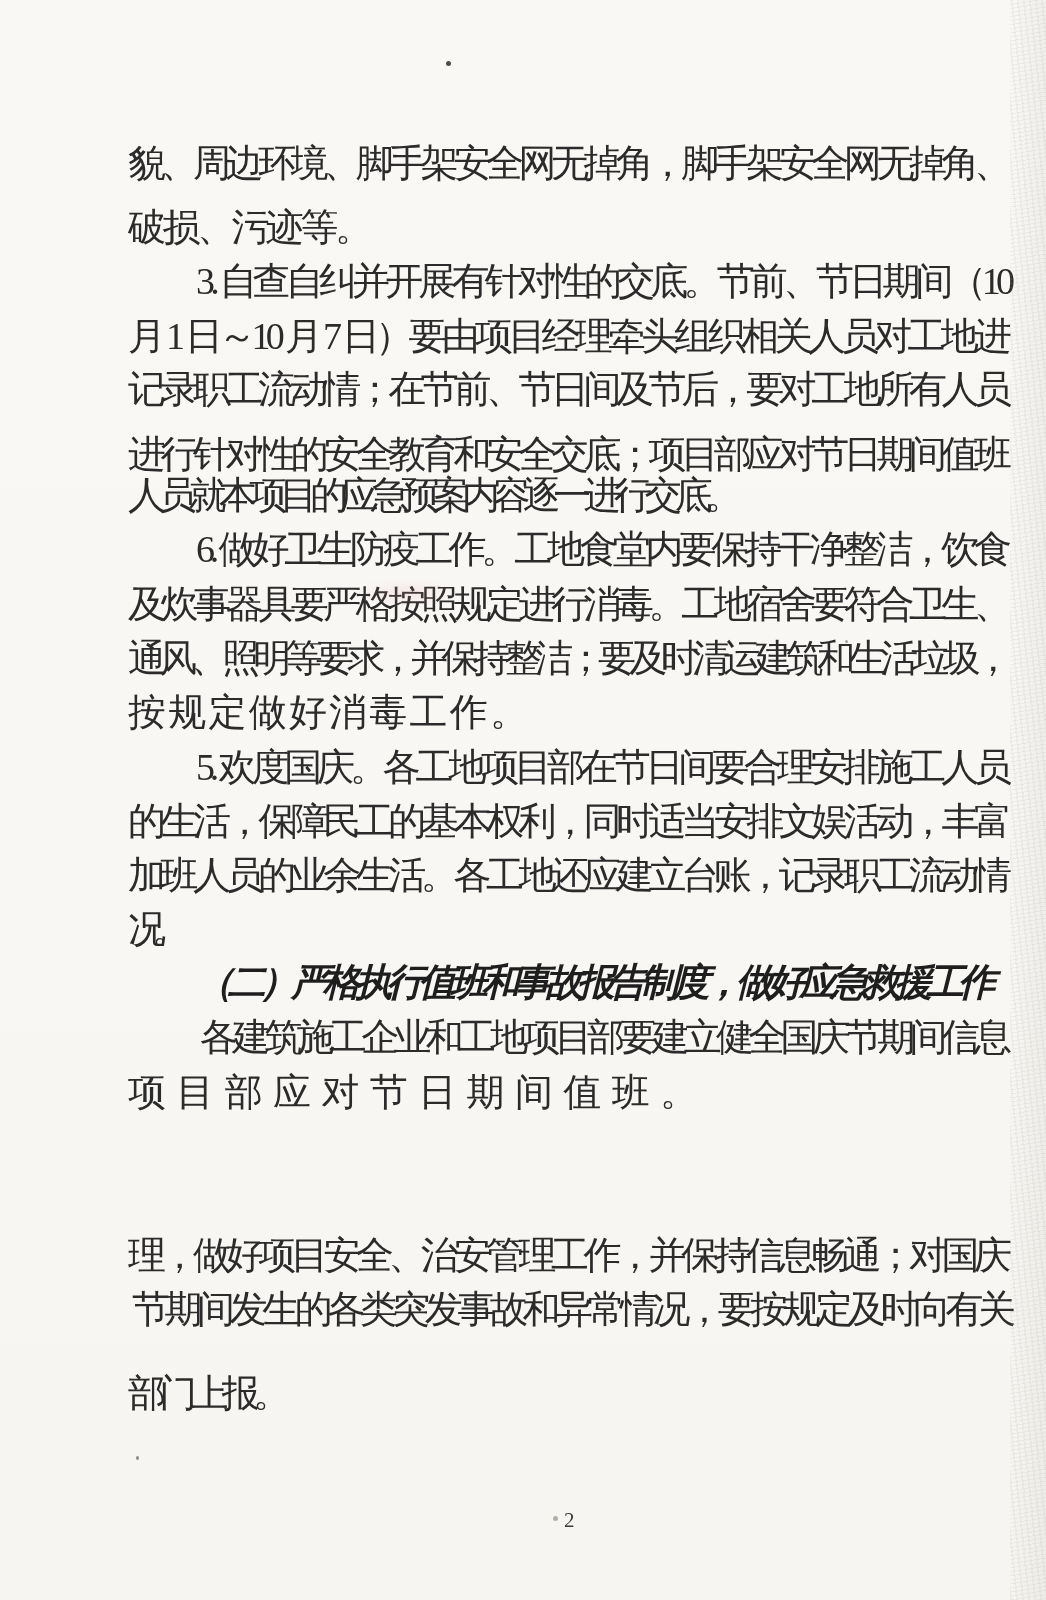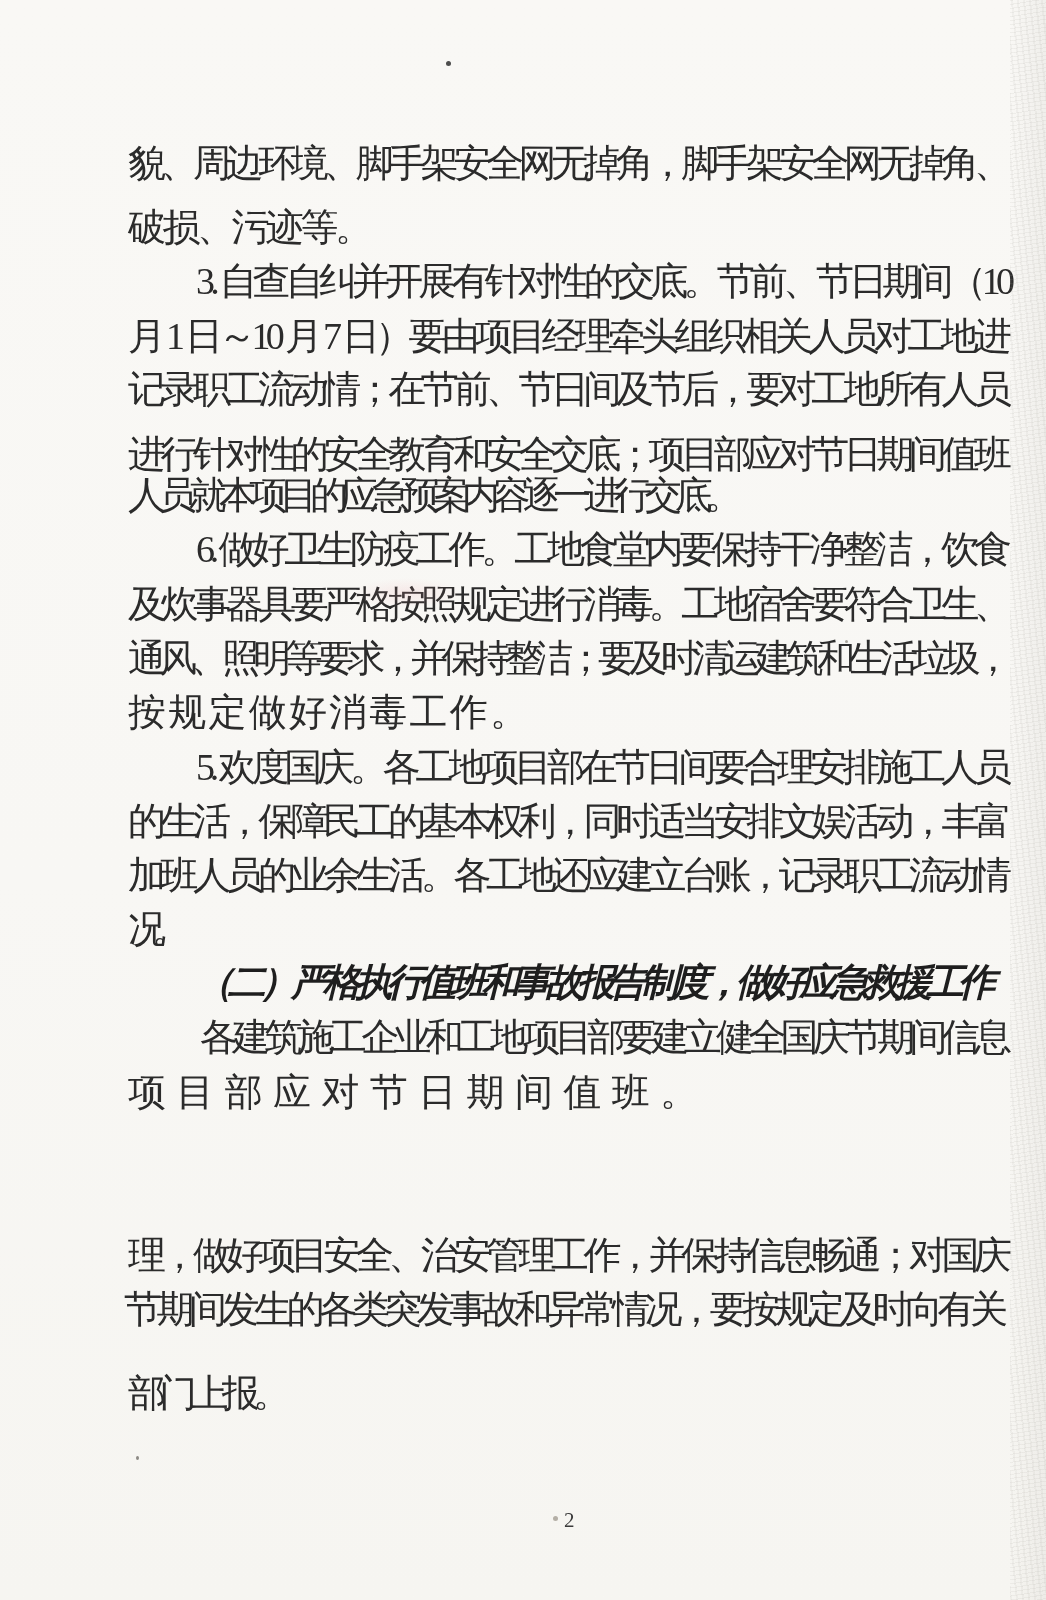--- a/index.html
+++ b/index.html
@@ -80,21 +80,21 @@
   <div class="line" style="left: 128px; top: 639px; letter-spacing: -6.66667px;">通风、照明等要求，并保持整洁；要及时清运建筑和生活垃圾，</div>
   <div class="line" style="left: 128px; top: 693px; letter-spacing: 2.22222px;">按规定做好消毒工作。</div>
   <div class="line" style="left: 196px; top: 748px; letter-spacing: -5.15385px;">5. 欢度国庆。各工地项目部在节日间要合理安排施工人员</div>
   <div class="line" style="left: 128px; top: 802px; letter-spacing: -5.46154px;">的生活，保障民工的基本权利，同时适当安排文娱活动，丰富</div>
   <div class="line" style="left: 128px; top: 856px; letter-spacing: -5.46154px;">加班人员的业余生活。各工地还应建立台账，记录职工流动情</div>
   <div class="line" style="left: 128px; top: 910px; letter-spacing: -14px;">况。</div>
   <div class="line bold" style="left: 196px; top: 963px; letter-spacing: -6.25px;">（二）严格执行值班和事故报告制度，做好应急救援工作</div>
   <div class="line" style="left: 200px; top: 1018px; letter-spacing: -5.75px;">各建筑施工企业和工地项目部要建立健全国庆节期间信息</div>
   <div class="line" style="left: 128px; top: 1073px; letter-spacing: 10.3636px;">项目部应对节日期间值班。</div>
   <div class="line" style="left: 128px; top: 1236px; letter-spacing: -5.46154px;">理，做好项目安全、治安管理工作，并保持信息畅通；对国庆</div>
-  <div class="line" style="left: 124px; top: 1290px; letter-spacing: -5.46154px;">节期间发生的各类突发事故和异常情况，要按规定及时向有关</div>
+  <div class="line" style="left: 132px; top: 1290px; letter-spacing: -5.46154px;">节期间发生的各类突发事故和异常情况，要按规定及时向有关</div>
   <div class="line" style="left: 128px; top: 1344px; letter-spacing: -6.75px; margin-top: 30px;">部门上报。</div>
 
   <div class="page-number">2</div>
 
   <div class="smudge-pink"></div>
   <div class="edge-grain"></div>
 
   <div class="speck" style="left:446px;top:61px;width:5px;height:5px;background:#4d4d4d"></div>
   <div class="speck" style="left:553px;top:1516px;width:5px;height:5px;background:#b4afa6"></div>
   <div class="speck" style="left:136px;top:1456px;width:3px;height:4px;background:#8d8a84"></div>

